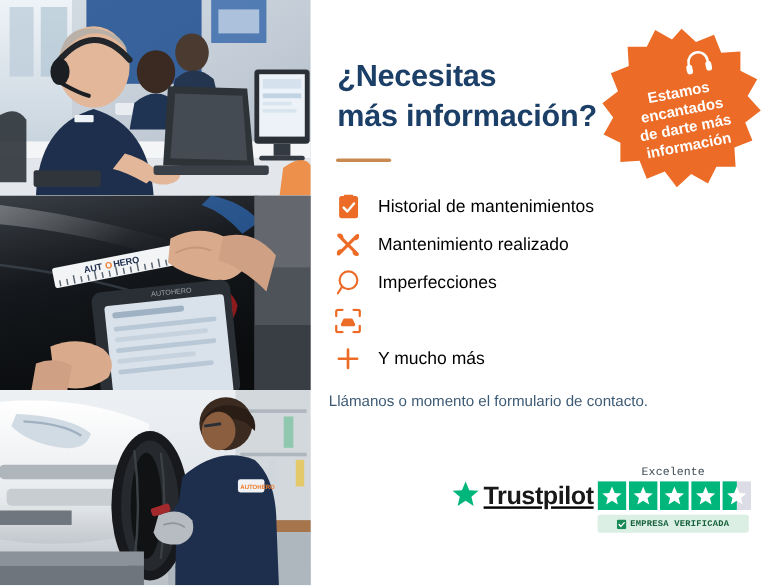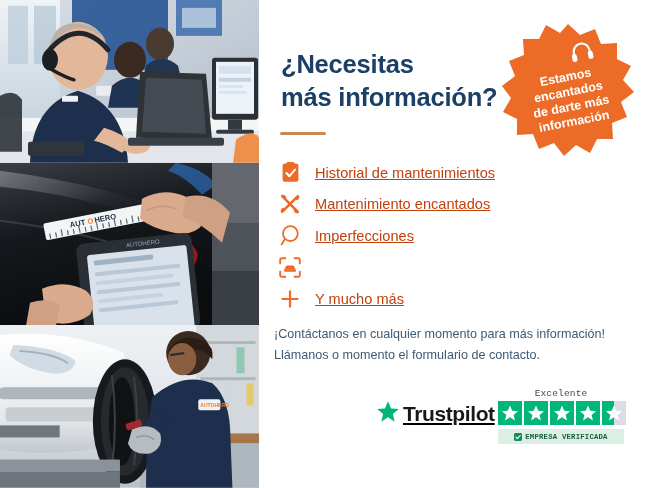--- a/index.html
+++ b/index.html
@@ -119,26 +119,25 @@
   }
   .feature-icon {
     width: 34px;
     min-width: 34px;
     height: 26px;
     display: flex;
     align-items: center;
     justify-content: center;
   }
   .feature-label {
-    color: #c2410c;
+    color: #000000;
     font-size: 14.6px;
     font-weight: normal;
     padding-left: 8px;
     white-space: nowrap;
-    text-decoration: underline;
   }
 
   
   .contact {
     position: absolute;
     left: 15px;
     top: 324px;
     width: 365px;
     color: #3d5a75;
     font-size: 12.6px;
@@ -472,21 +471,21 @@
             <g stroke="#ec6b26" stroke-width="2.6" stroke-linecap="round">
               <line x1="3.4" y1="3.4" x2="18.6" y2="18.6"></line>
               <line x1="18.6" y1="3.4" x2="3.4" y2="18.6"></line>
             </g>
             <path d="M2 2 q4.6 -1.4 5.4 3.2 q-3.6 1.2 -5.4 -3.2 z" fill="#ec6b26"></path>
             <path d="M20 2 q1.4 4.6 -3.2 5.4 q-1.2 -3.6 3.2 -5.4 z" fill="#ec6b26"></path>
             <path d="M2 20 q-1.4 -4.6 3.2 -5.4 q1.2 3.6 -3.2 5.4 z" fill="#ec6b26"></path>
             <path d="M20 20 q-4.6 1.4 -5.4 -3.2 q3.6 -1.2 5.4 3.2 z" fill="#ec6b26"></path>
           </svg>
         </span>
-        <span class="feature-label">Mantenimiento encantados</span>
+        <span class="feature-label">Mantenimiento realizado</span>
       </div>
 
       <div class="feature">
         <span class="feature-icon">
           <svg width="20" height="21" viewBox="0 0 20 21" aria-hidden="true">
             <circle cx="10.4" cy="8.6" r="7.4" stroke="#ec6b26" stroke-width="1.8" fill="none"></circle>
             <line x1="5" y1="14" x2="1.6" y2="19.4" stroke="#ec6b26" stroke-width="1.8" stroke-linecap="round"></line>
           </svg>
         </span>
         <span class="feature-label">Imperfecciones</span>
@@ -514,21 +513,20 @@
               <line x1="10" y1="2.4" x2="10" y2="17.6"></line>
               <line x1="2.4" y1="10" x2="17.6" y2="10"></line>
             </g>
           </svg>
         </span>
         <span class="feature-label">Y mucho más</span>
       </div>
     </div>
 
     <div class="contact">
-      <div>¡Contáctanos en cualquier momento para más información!</div>
       <div>Llámanos o momento el formulario de contacto.</div>
     </div>
 
     <div class="trustpilot">
       <div class="tp-logo">
         <span>
           <svg width="24" height="23" viewBox="0 0 24 23" aria-hidden="true">
             <path d="M12 1.2 l3.05 7.3 l7.75 0.55 l-5.95 5.0 l1.85 7.6 l-6.7 -4.3 l-6.7 4.3 l1.85 -7.6 l-5.95 -5.0 l7.75 -0.55 z" fill="#00b67a"></path>
           </svg>
         </span>

